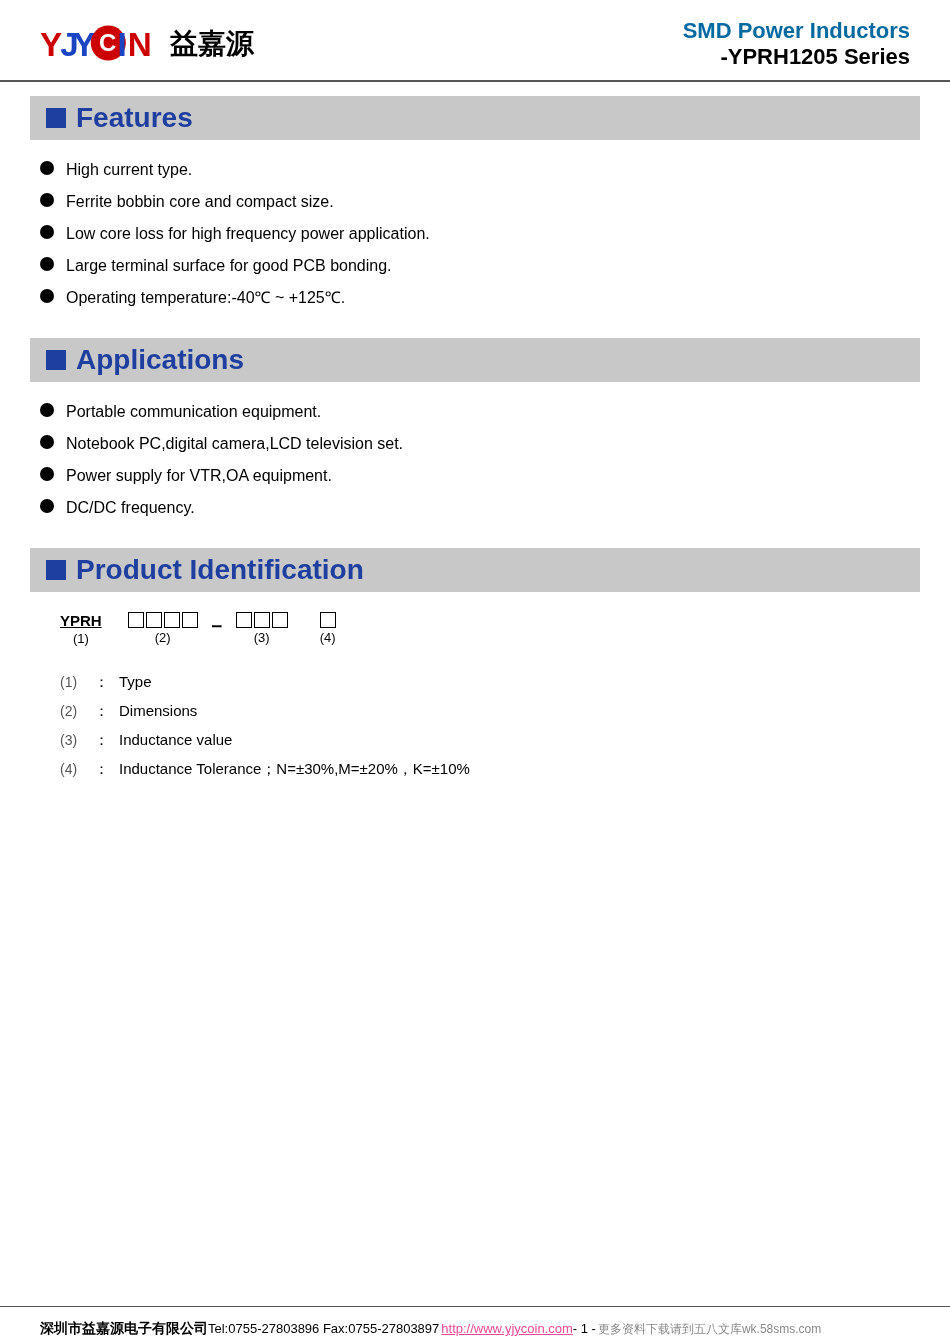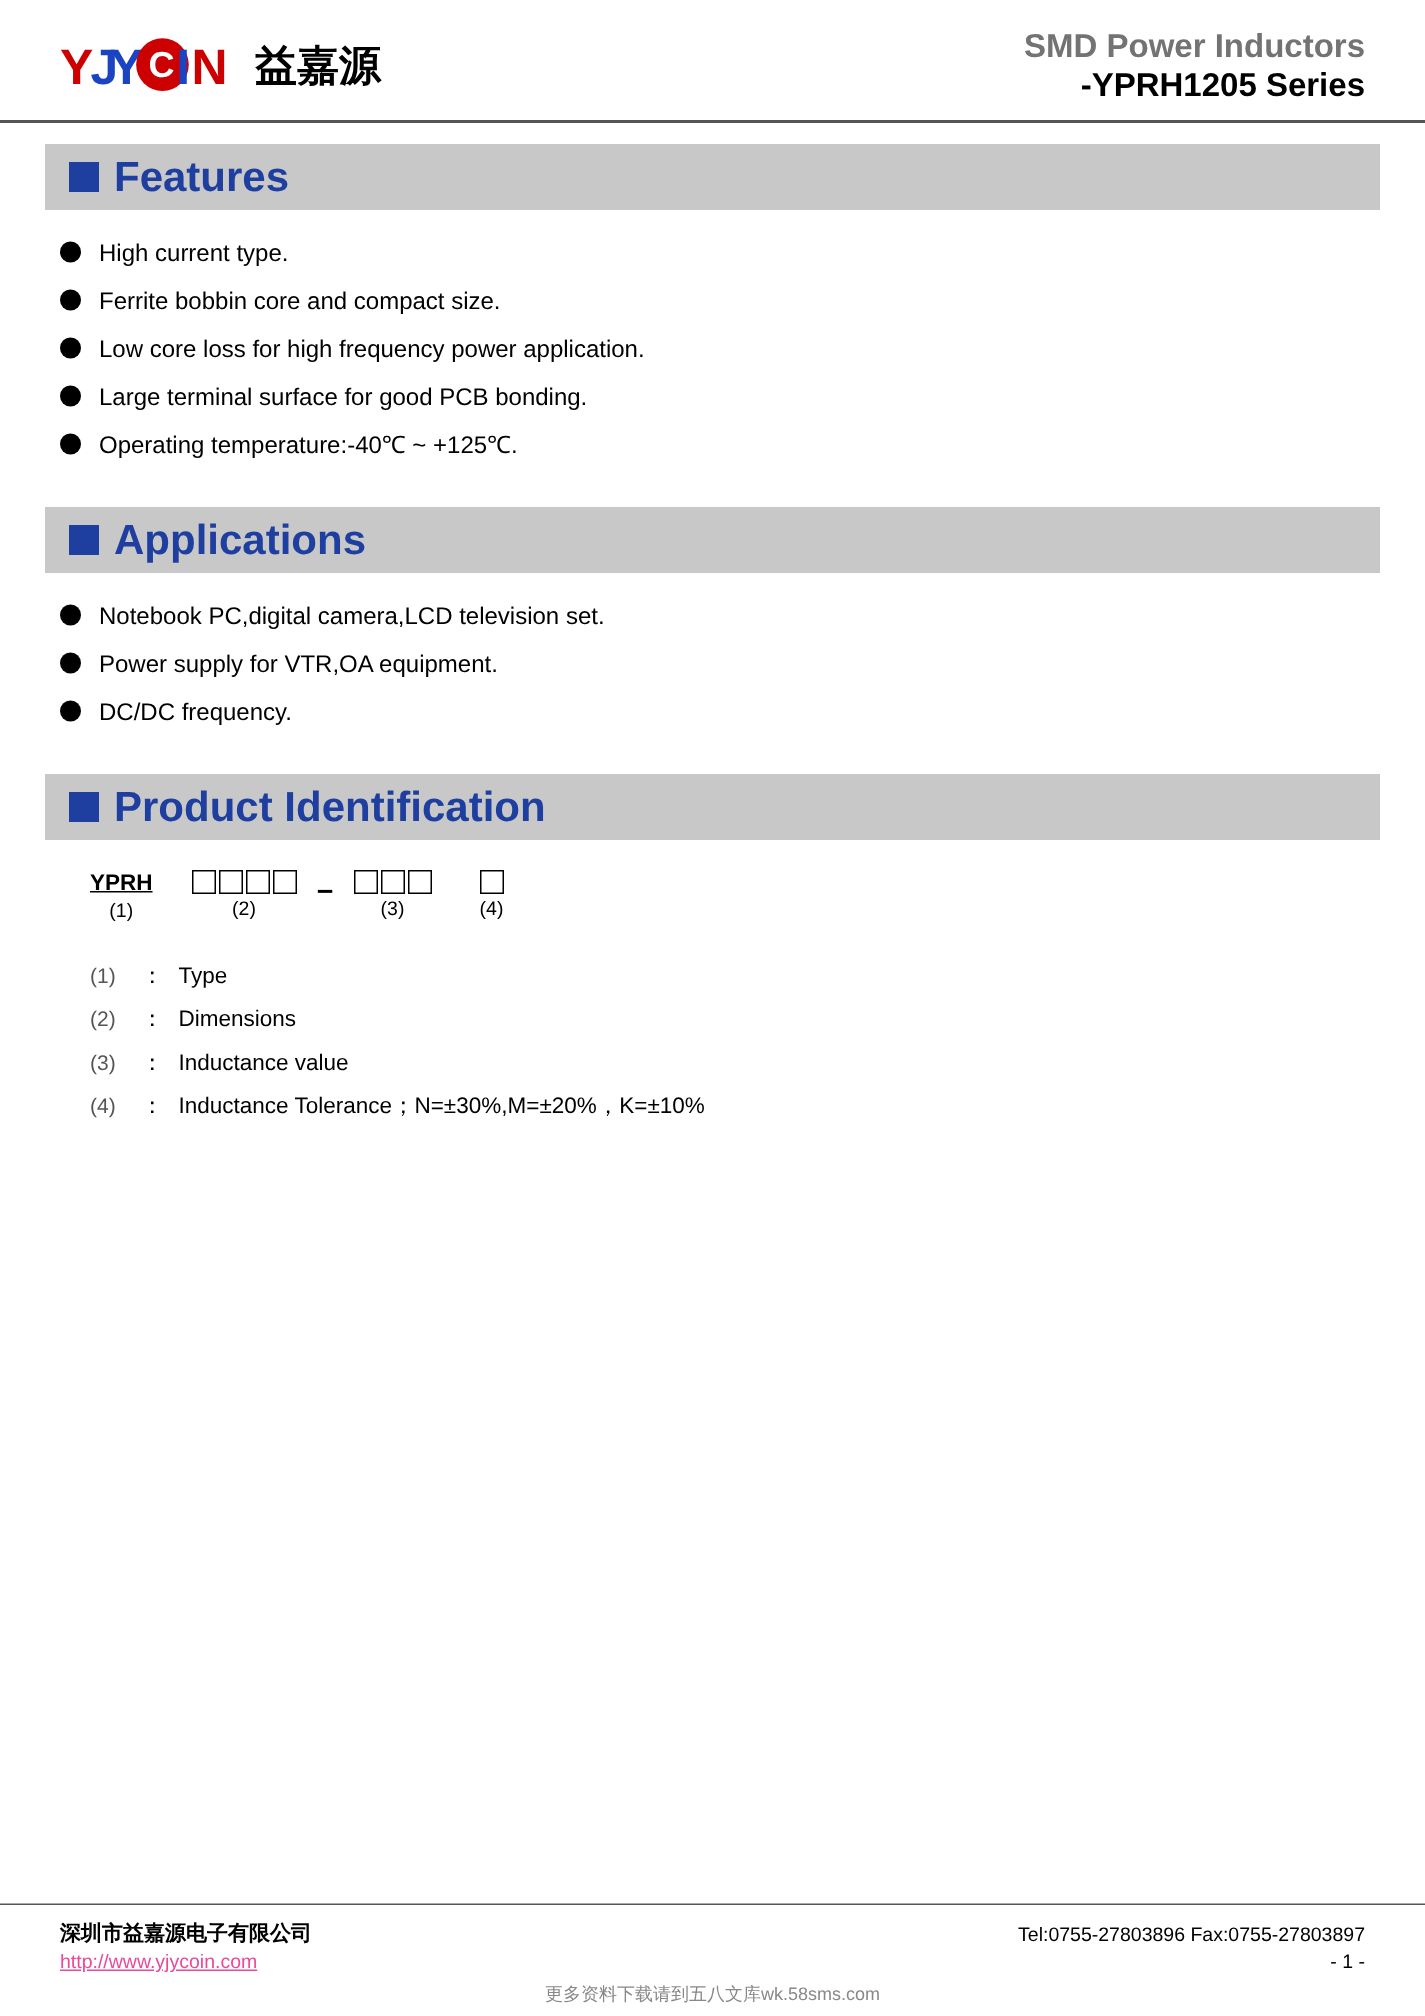--- a/index.html
+++ b/index.html
@@ -40,21 +40,21 @@
     .logo-svg {
       width: 120px;
       height: 48px;
     }
     .title-area {
       text-align: right;
     }
     .title-line1 {
       font-size: 22px;
       font-weight: bold;
-      color: #737373;
+      color: #0369a1;
     }
     .title-line2 {
       font-size: 22px;
       font-weight: bold;
       color: #000;
     }
 
     
     .section-bar {
       background: #c8c8c8;
@@ -178,21 +178,21 @@
     }
     .pid-desc {
       font-size: 15px;
     }
 
     
     .footer {
       border-top: 1.5px solid #555;
       padding: 10px 40px 4px 40px;
       display: flex;
-      flex-direction: column;
+      flex-direction: row;
       gap: 2px;
       margin-top: auto;
     }
     .footer-row1 {
       display: flex;
       justify-content: space-between;
       align-items: center;
     }
     .footer-company {
       font-size: 14px;
@@ -284,20 +284,24 @@
     </div>
 
     <div class="section-gap"></div>
     <div class="section-bar">
       <span class="section-bar-icon"></span>
       <span class="section-bar-title">Applications</span>
     </div>
     <div class="bullet-list">
       <div class="bullet-item">
         <span class="bullet-dot"></span>
+        <span class="bullet-text">Portable communication equipment.</span>
+      </div>
+      <div class="bullet-item">
+        <span class="bullet-dot"></span>
         <span class="bullet-text">Notebook PC,digital camera,LCD television set.</span>
       </div>
       <div class="bullet-item">
         <span class="bullet-dot"></span>
         <span class="bullet-text">Power supply for VTR,OA equipment.</span>
       </div>
       <div class="bullet-item">
         <span class="bullet-dot"></span>
         <span class="bullet-text">DC/DC frequency.</span>
       </div>

